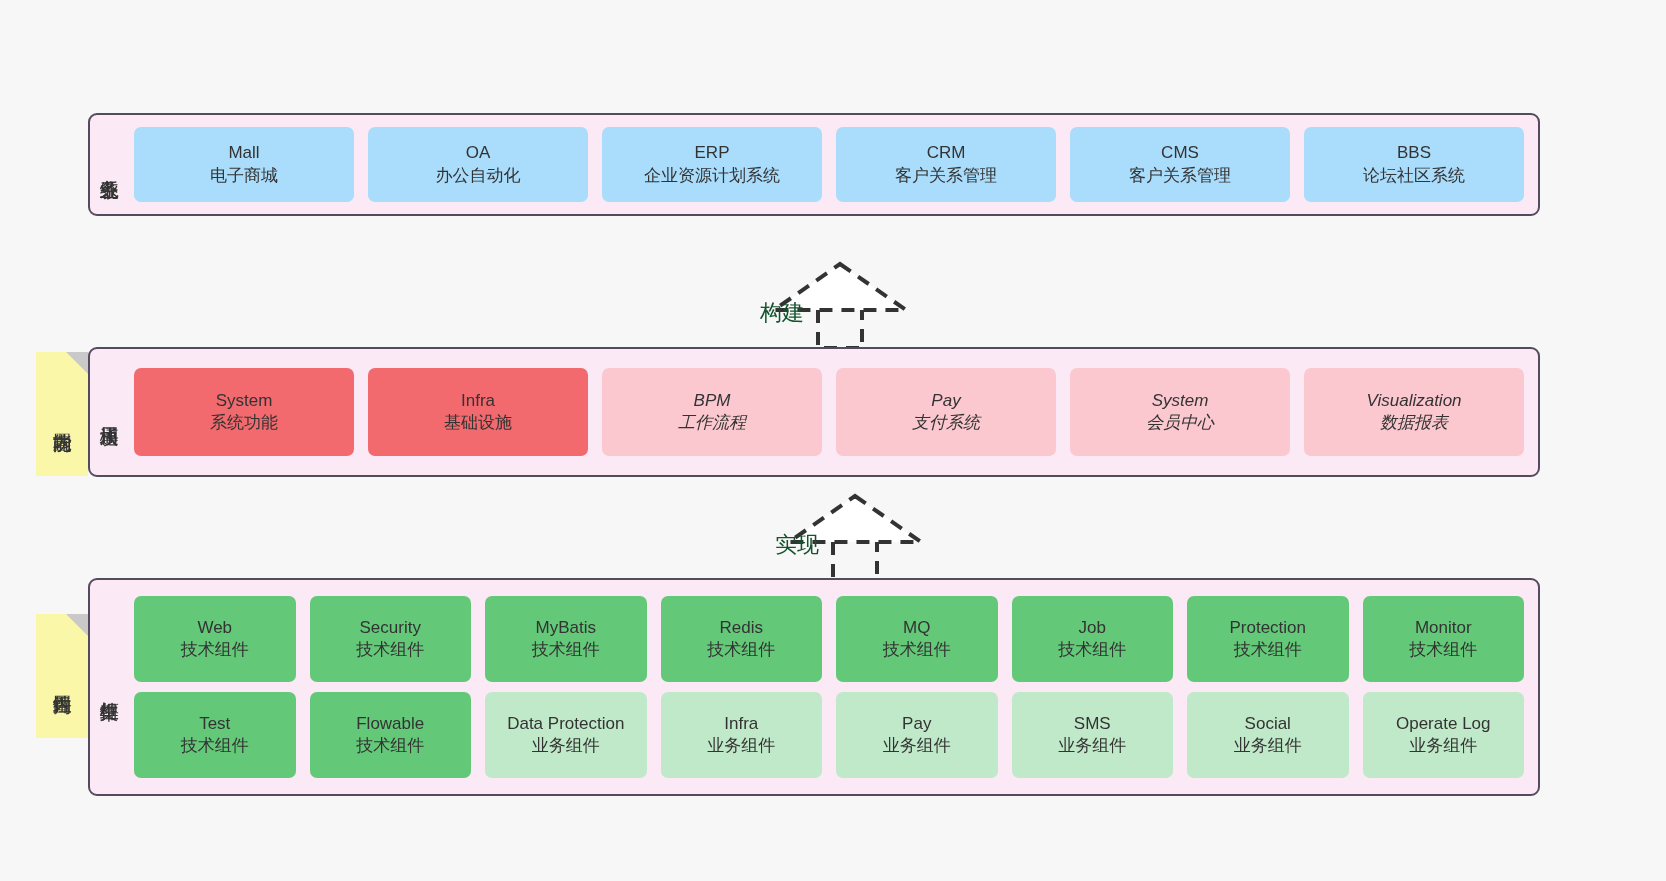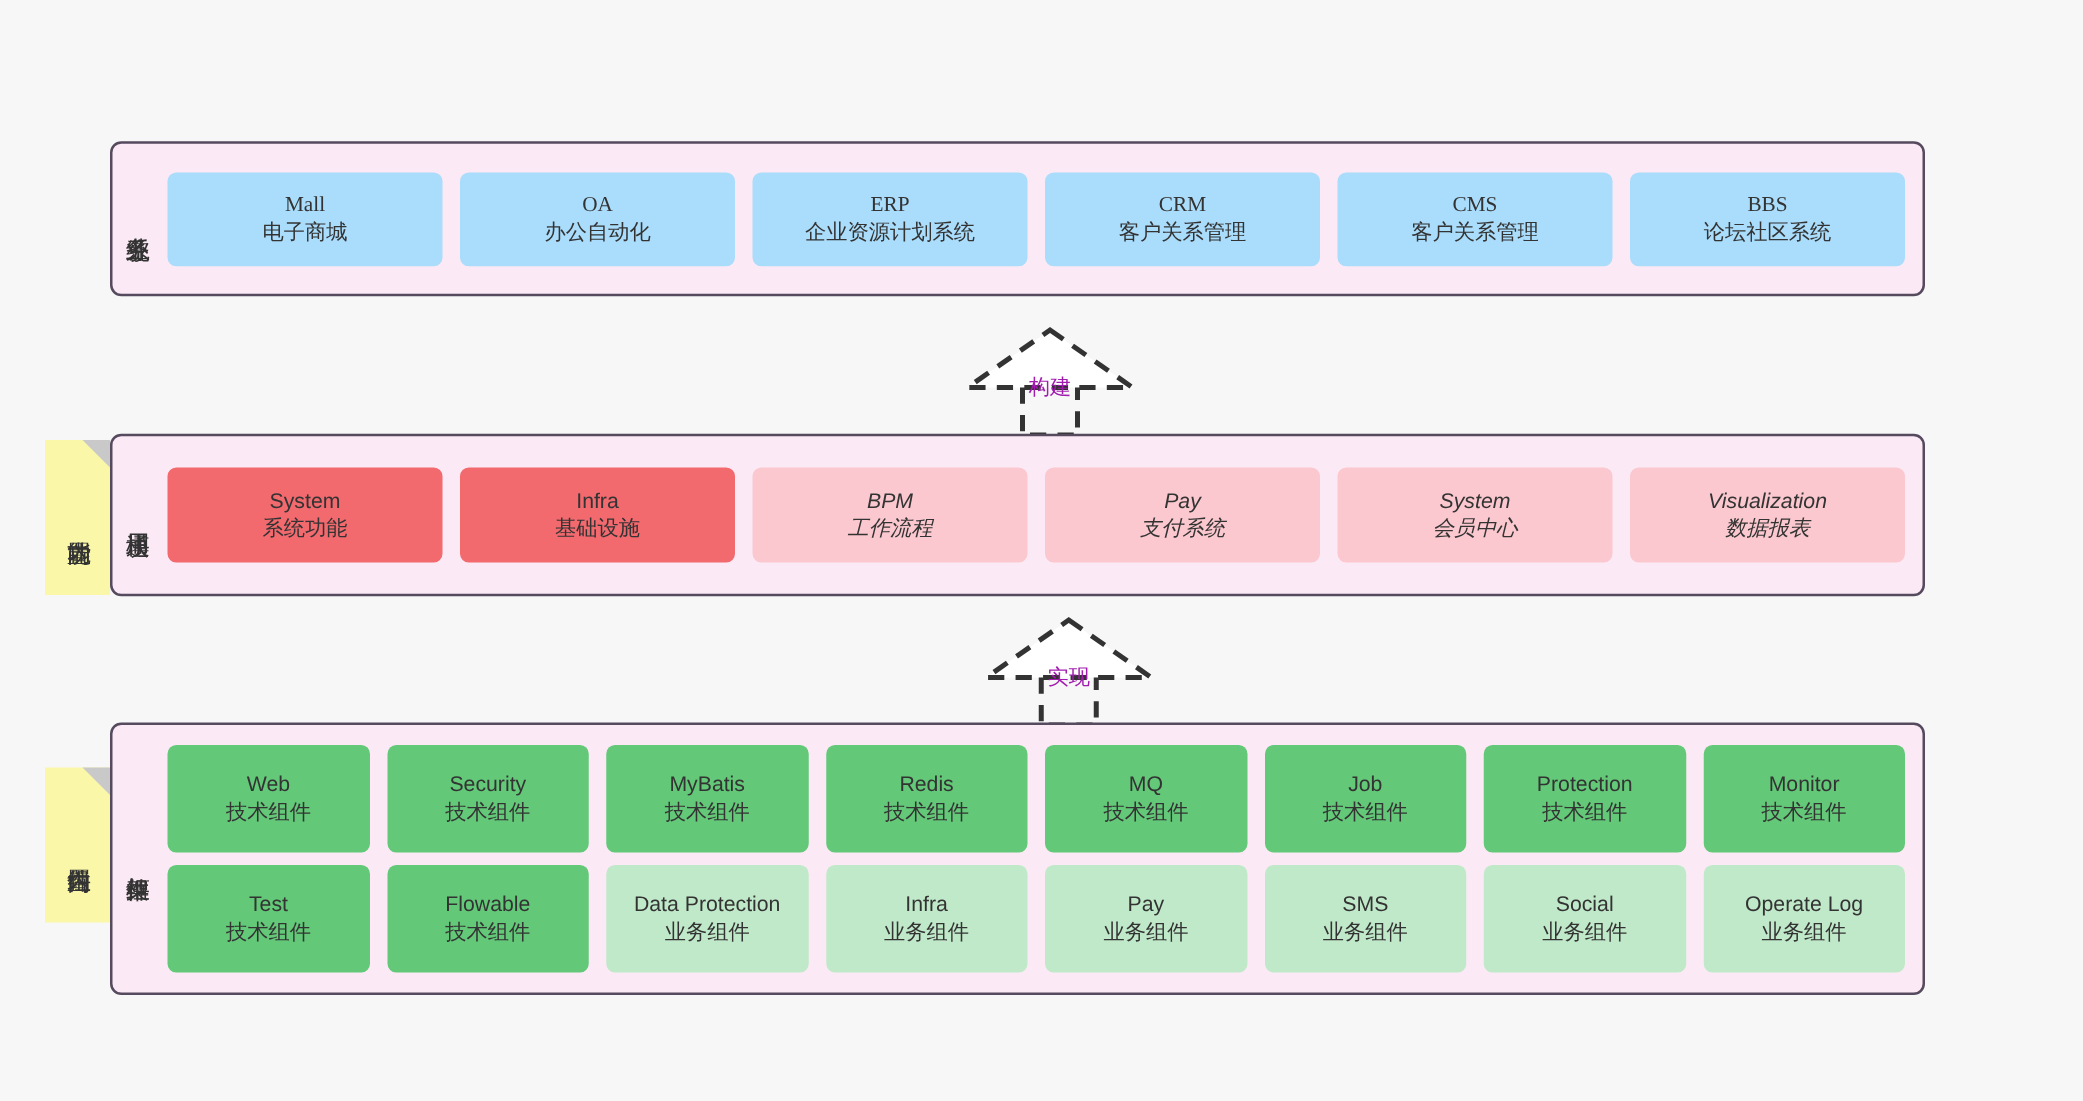--- a/index.html
+++ b/index.html
@@ -73,33 +73,32 @@
     padding: 4px 6px;
   }
   .cell .en { display: block; }
   .cell .cn { display: block; }
 
   
   #layer-business {
     left: 88px;
     top: 113px;
     width: 1452px;
-    height: 124px;
-    font-family: Liberation Serif, serif;
+    height: 103px;
   }
   #layer-business .cell { height: 75px; background: #aadcfb; }
 
   
   #layer-modules {
     left: 88px;
     top: 347px;
     width: 1452px;
     height: 130px;
   }
-  #layer-modules .cell { height: 76px; }
+  #layer-modules .cell { height: 88px; }
   .c-red   { background: #f2696e; }
   .c-pink  { background: #fbc8cf; font-style: italic; }
 
   
   #layer-framework {
     left: 88px;
     top: 578px;
     width: 1452px;
     height: 218px;
   }
@@ -140,23 +139,23 @@
   .arrow {
     position: absolute;
     width: 160px;
     height: 100px;
   }
   .arrow svg { display: block; overflow: visible; }
   .arrow-label {
     position: absolute;
     left: 0;
     right: 0;
-    text-align: center;
-    font-size: 17px;
-    color: #a21caf;
+    text-align: left;
+    font-size: 22px;
+    color: #14532d;
     pointer-events: none;
   }
   #arrow-build { left: 760px; top: 258px; }
   #arrow-build .arrow-label { top: 40px; }
   #arrow-implement { left: 775px; top: 490px; }
   #arrow-implement .arrow-label { top: 40px; }
 </style>
 </head>
 <body>
 

